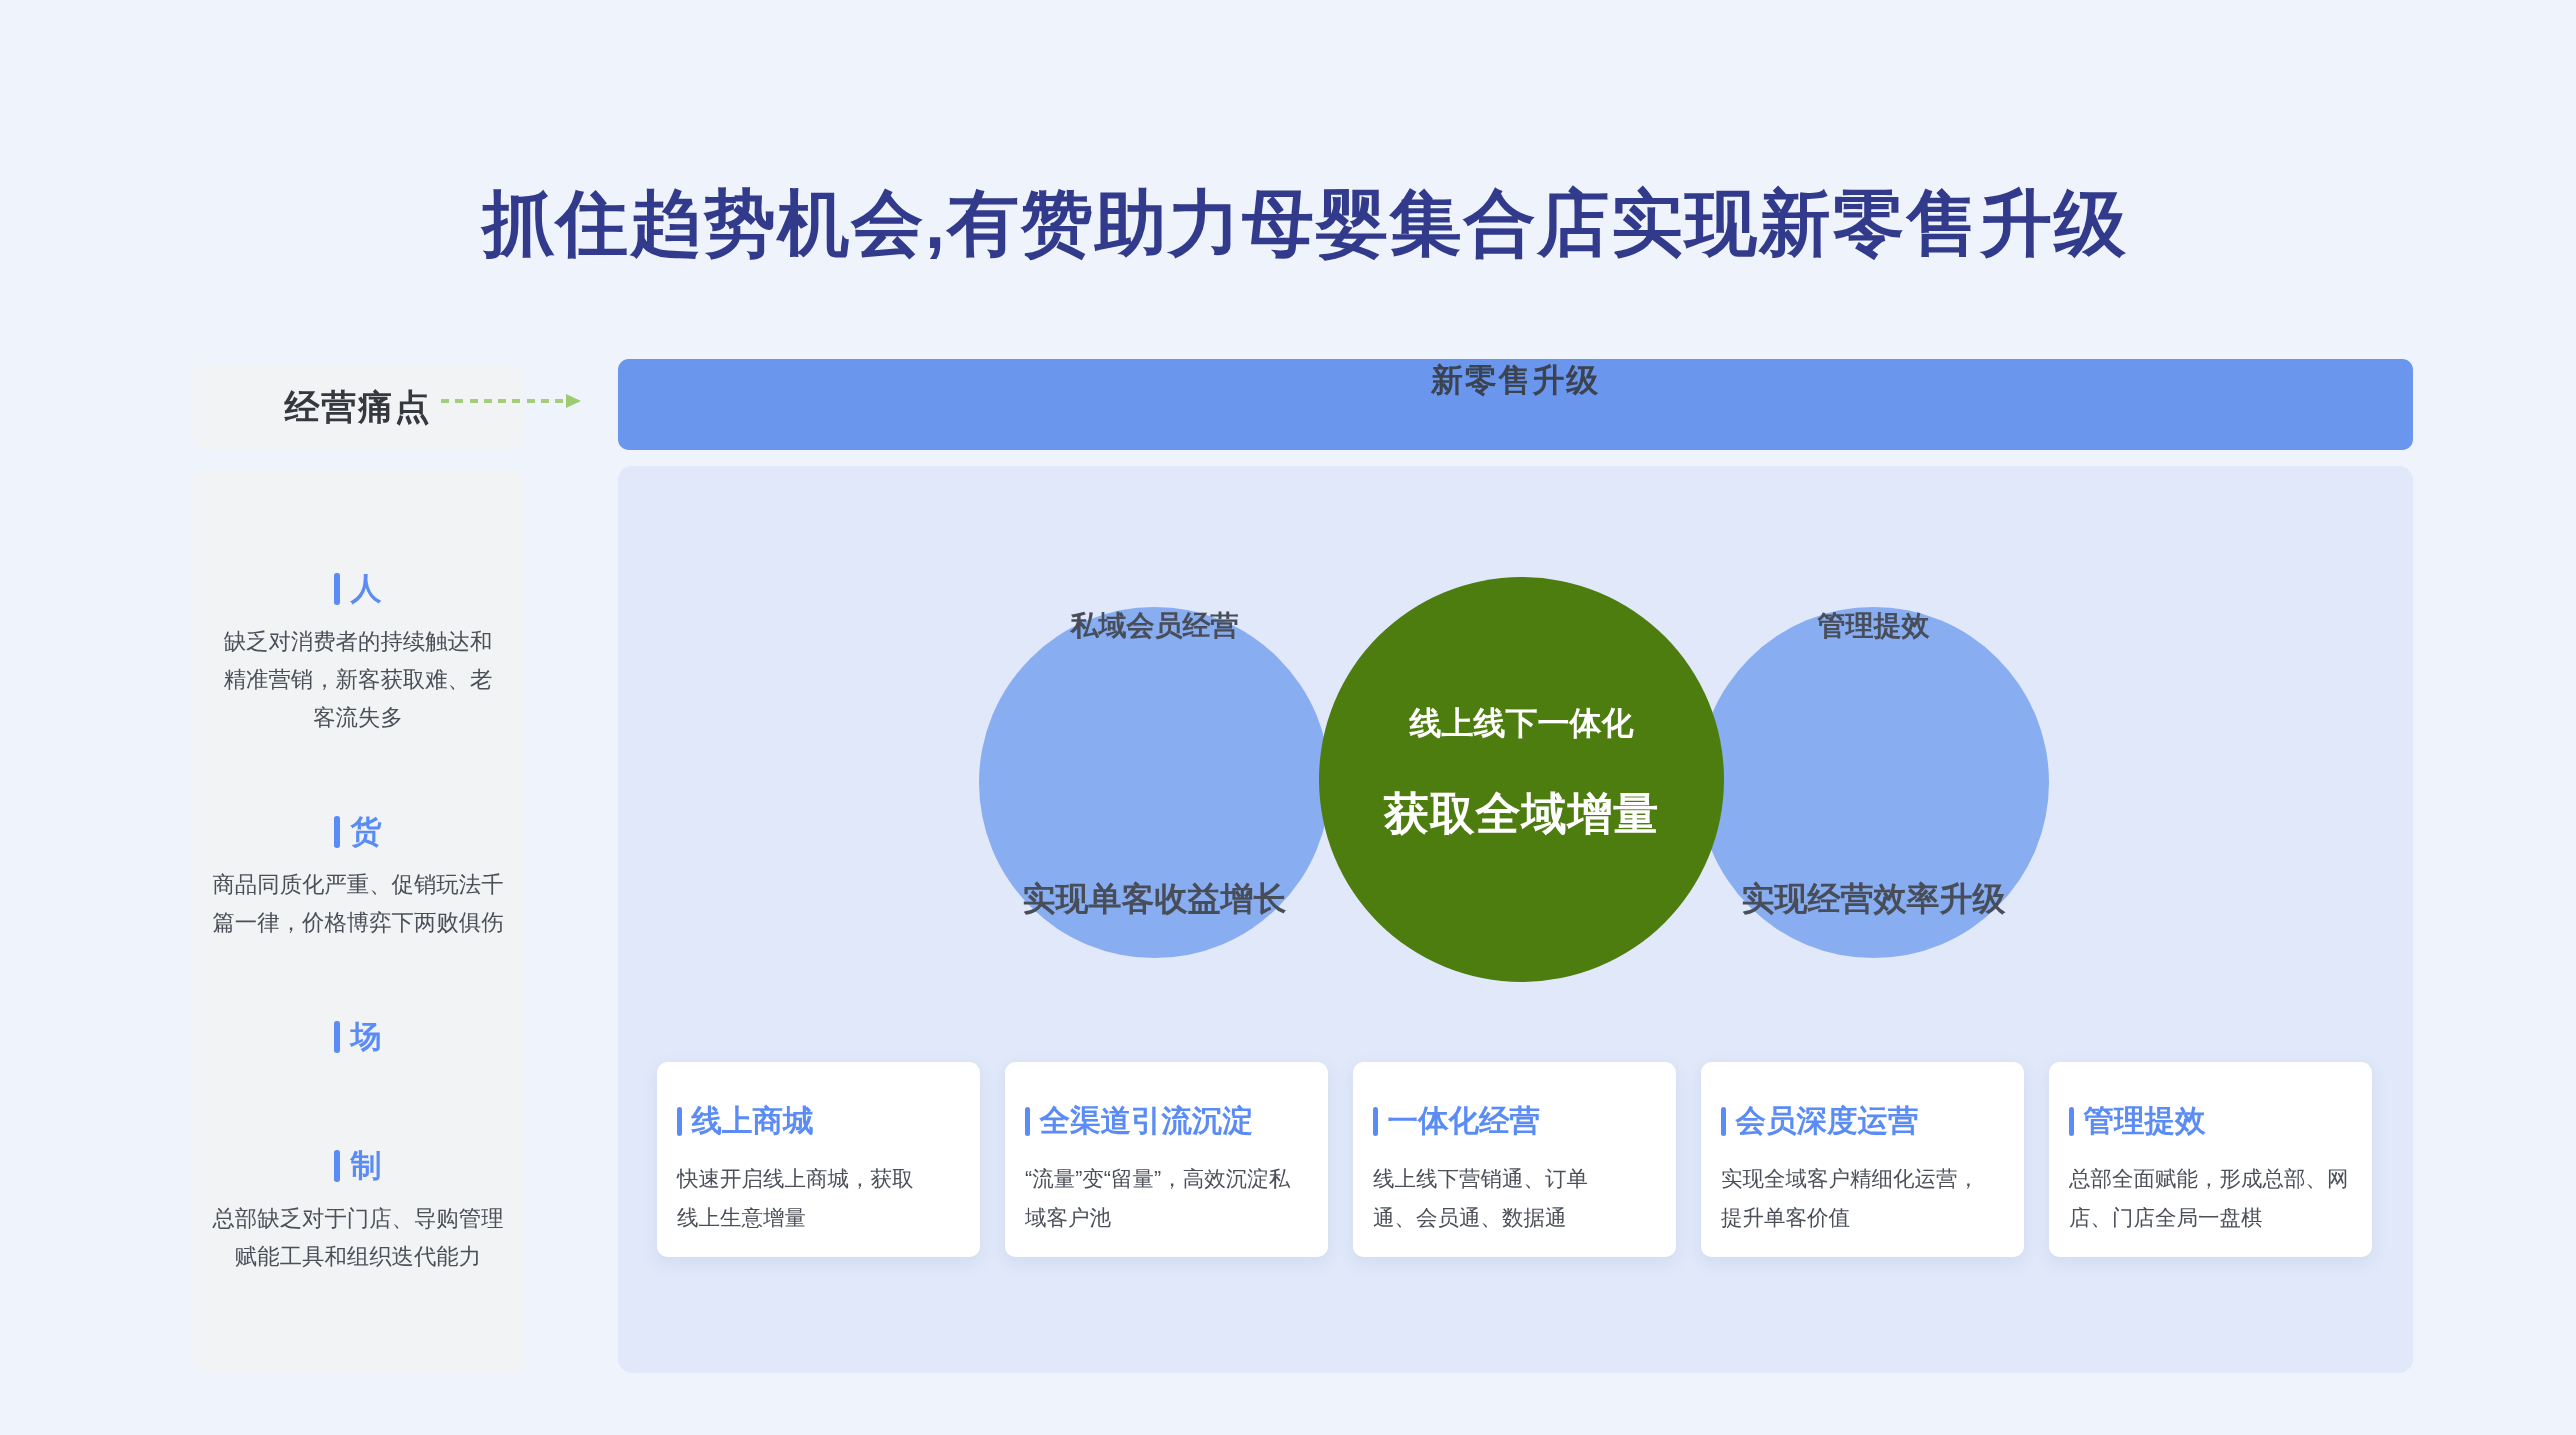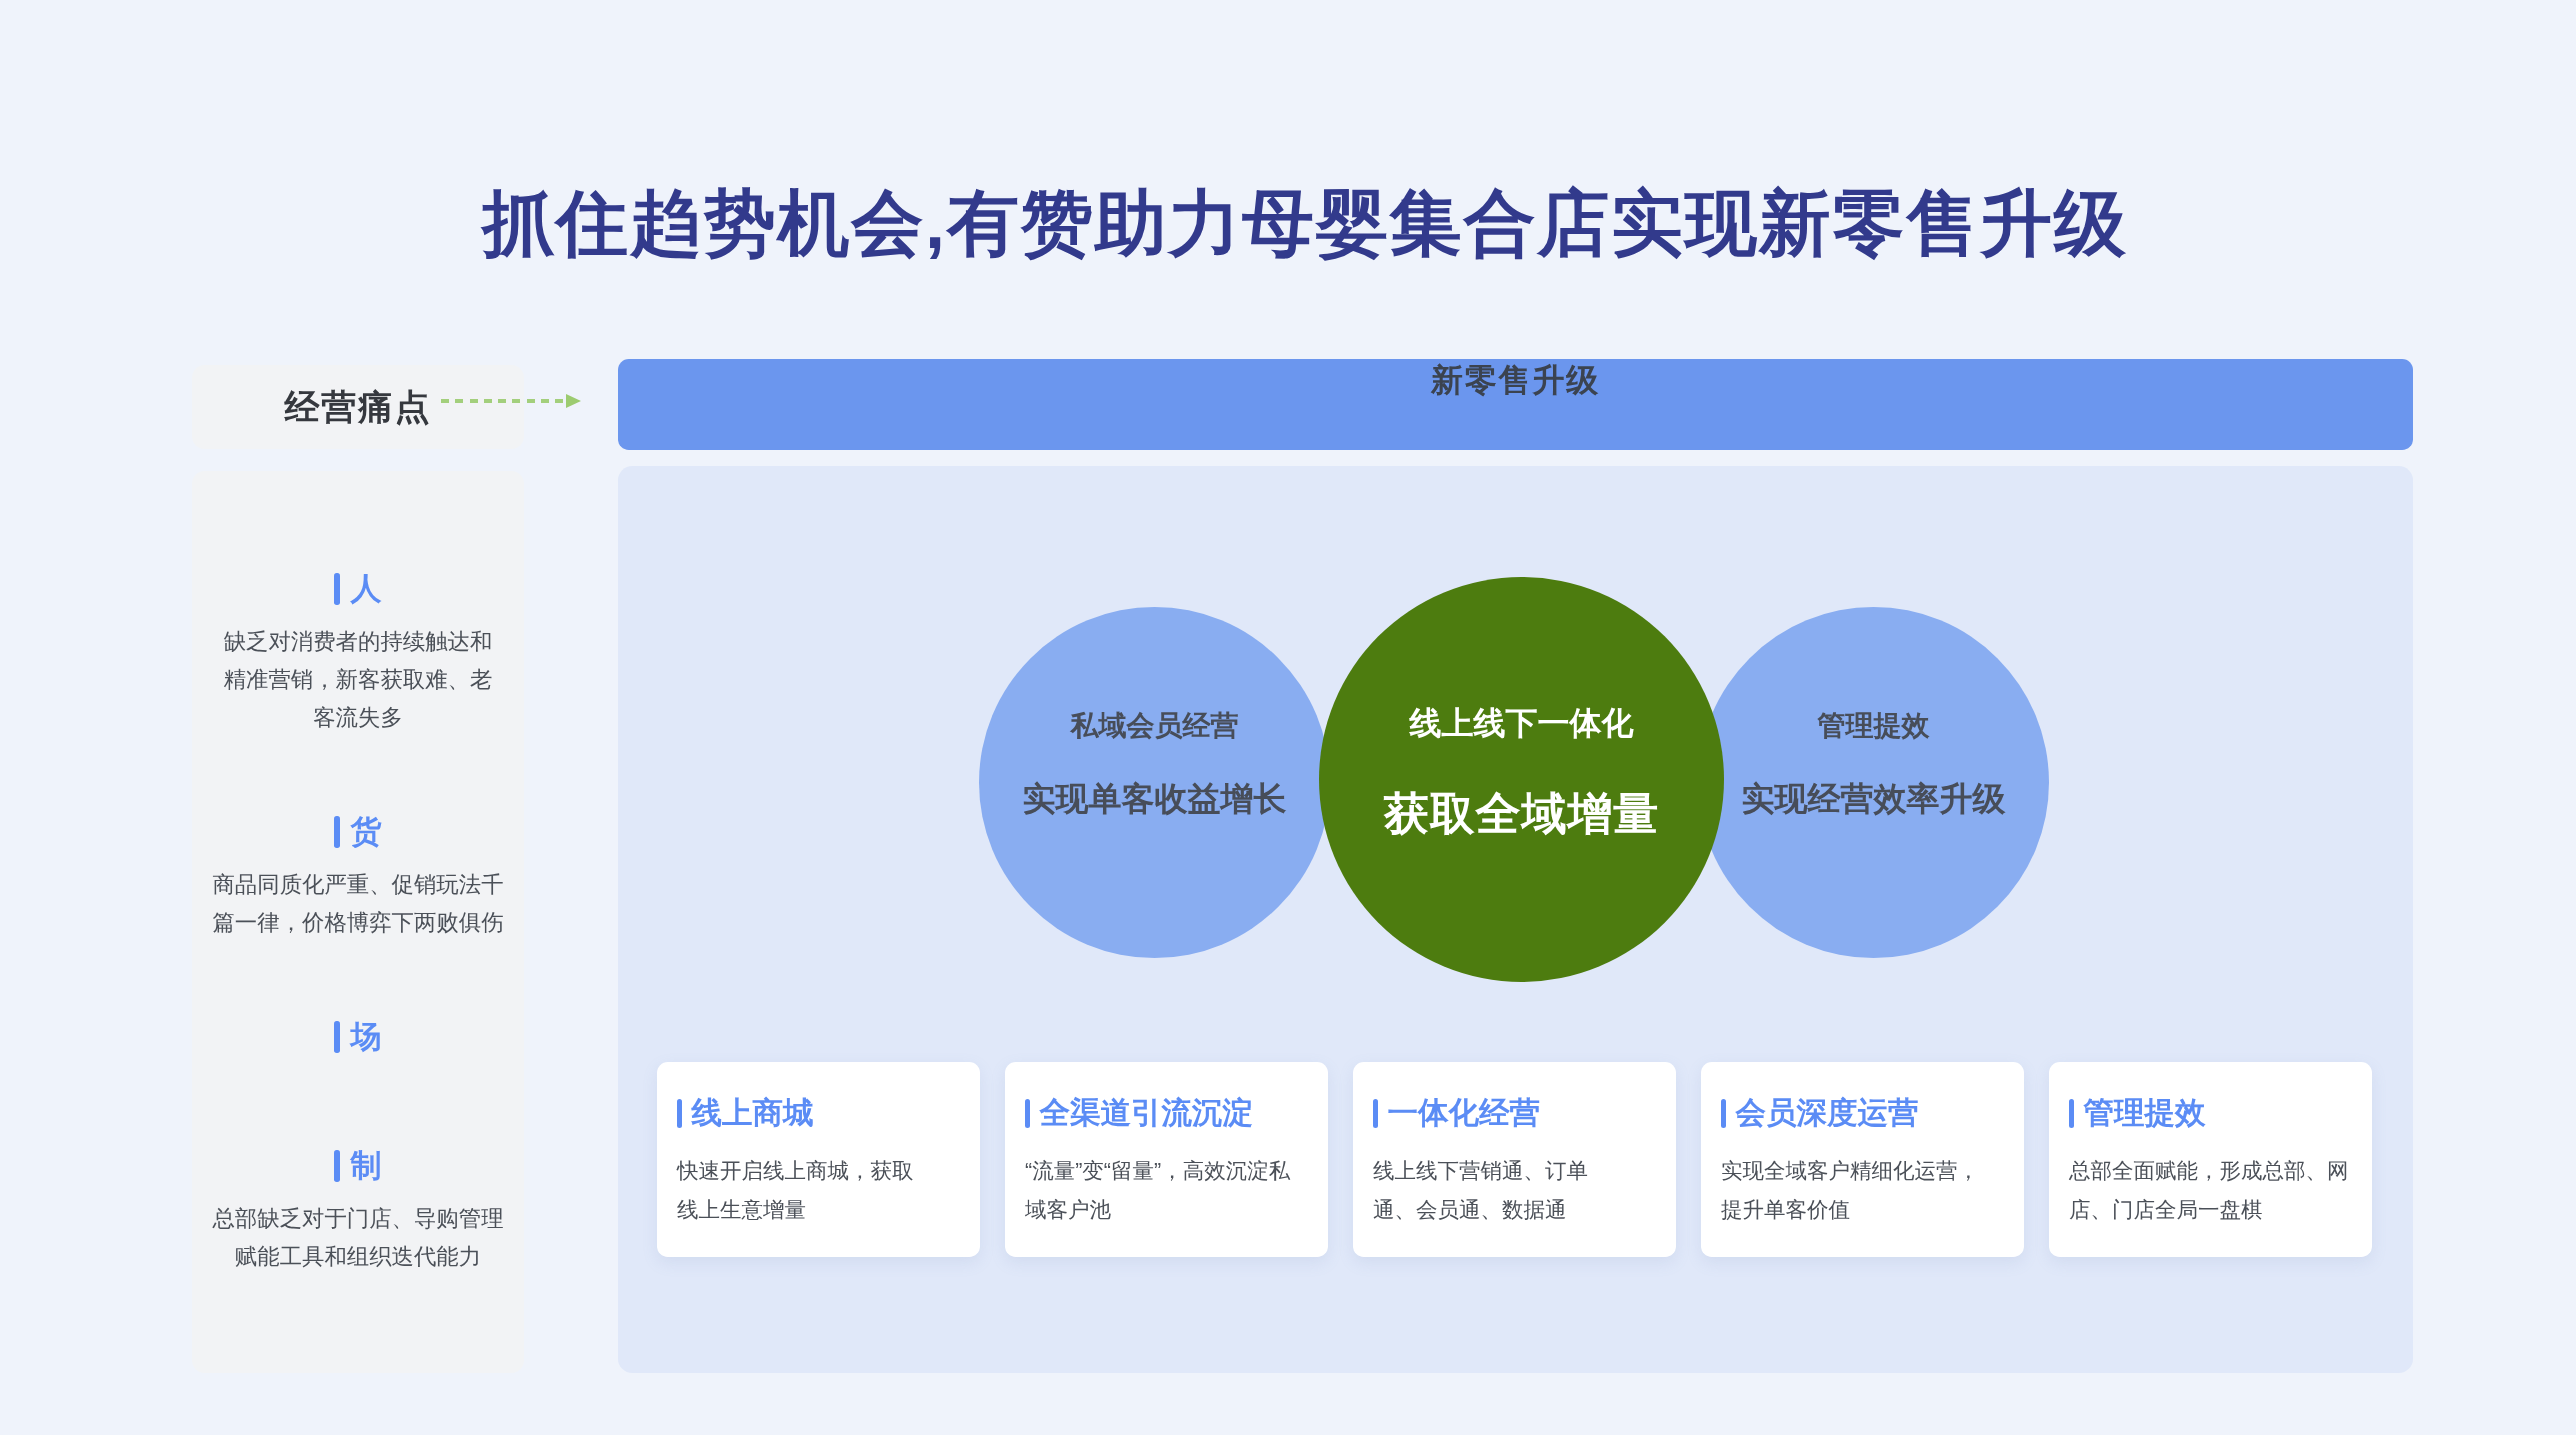--- a/index.html
+++ b/index.html
@@ -56,21 +56,21 @@
     position:absolute;left:618px;top:466px;width:1795px;height:907px;
     background:#E0E8F9;border-radius:14.3px;
   }
   .circle{
     position:absolute;border-radius:50%;
     display:flex;flex-direction:column;align-items:center;justify-content:center;
     text-align:center;
   }
   .circle.side{
     width:351px;height:351px;background:#89ADF1;color:#474D59;
-    gap:32px;padding-bottom:36px;box-sizing:border-box;z-index:1;
+    gap:32px;padding-bottom:36px;box-sizing:border-box;z-index:1;justify-content:space-between;
   }
   .circle.side .l1{font-size:28px;font-weight:bold;}
   .circle.side .l2{font-size:33px;font-weight:bold;}
   .circle.center{
     width:405px;height:405px;background:#4d7c0f;color:#FFFFFF;
     gap:38px;padding-bottom:12.5px;box-sizing:border-box;z-index:2;
   }
   .circle.center .l1{font-size:32px;font-weight:bold;}
   .circle.center .l2{font-size:45px;font-weight:bold;letter-spacing:0.9px;}
   .c1{left:361px;top:141px;}
@@ -80,21 +80,21 @@
   .cards{
     position:absolute;left:39px;top:596px;display:flex;gap:25px;
   }
   .card{
     width:323px;height:195px;background:#FFFFFF;border-radius:10.8px;
     box-shadow:0 5.4px 16px rgba(109,135,182,0.12);
     padding:30.5px 20px 0 20px;box-sizing:border-box;
   }
   .card-head{
     display:flex;align-items:center;gap:9px;
-    font-size:30.5px;font-weight:bold;color:#5B8CF5;
+    font-size:30.5px;font-weight:bold;color:#5B8CF5;margin-top:8px;
   }
   .card-body{
     margin-top:18px;font-size:21.5px;line-height:39px;color:#4B5058;
     white-space:pre-line;text-align:left;
   }
 </style>
 </head>
 <body>
 
 <div class="page">

